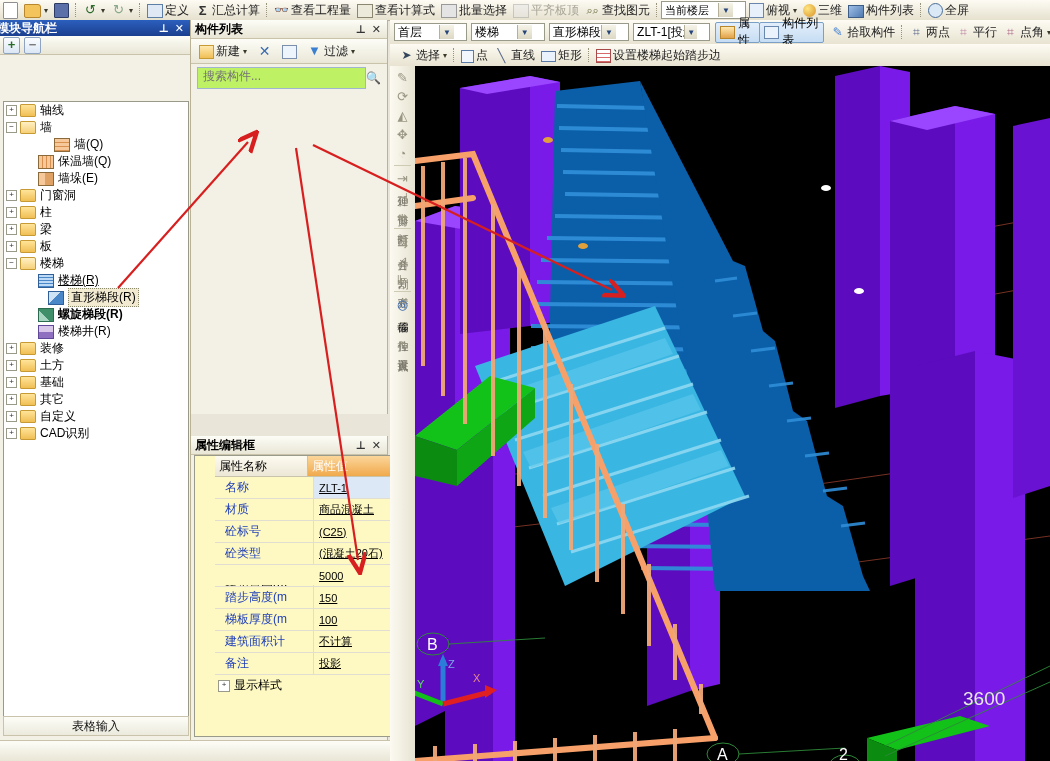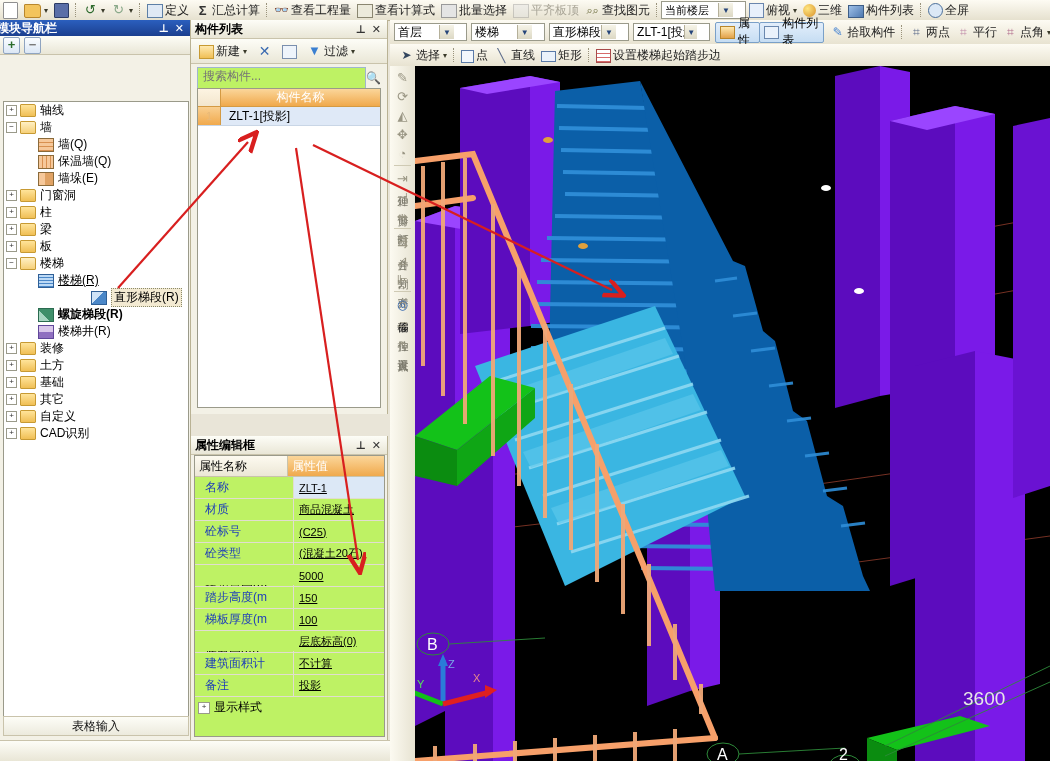--- a/index.html
+++ b/index.html
@@ -172,21 +172,21 @@
   }
   .cg-row .c1{flex:1;display:flex;align-items:center;padding-left:8px;font-size:12px;color:#000;}
 
   
   .prop-panel{
     position:absolute;left:191px;top:436px;width:196px;height:324px;
     background:#f3f1e6;border-right:1px solid #b9b294;
   }
   .prop-grid{
     position:absolute;left:3px;top:19px;width:189px;height:280px;
-    border:1px solid #9a9a8a;background:#bef264;overflow:hidden;
+    border:1px solid #9a9a8a;background:#fef9c3;overflow:hidden;padding-left:20px;
   }
   .pg-head{display:flex;height:20px;border-bottom:1px solid #c9c3ab;}
   .pg-head .h0{
     width:88px;background:linear-gradient(#fdfaf0,#ece7d6);border-right:1px solid #c9c3ab;
     display:flex;align-items:center;padding-left:4px;font-size:12px;color:#000;
   }
   .pg-head .h1{
     flex:1;background:linear-gradient(#fbd69a,#f0a94c);
     display:flex;align-items:center;padding-left:4px;font-size:12px;color:#fff;
   }
@@ -334,21 +334,21 @@
         <div class="tnode" style="padding-left: 2px;">
           <span class="exp">+</span>
           <span class="fold"></span>
           <span class="tlabel">轴线</span>
         </div>
         <div class="tnode" style="padding-left: 2px;">
           <span class="exp">−</span>
           <span class="fold open"></span>
           <span class="tlabel">墙</span>
         </div>
-        <div class="tnode" style="padding-left: 22px;">
+        <div class="tnode" style="padding-left: 38px;">
           <span class="exp blank"></span>
           <span class="leafic li-wall"></span>
           <span class="tlabel">墙(Q)</span>
         </div>
         <div class="tnode" style="padding-left: 22px;">
           <span class="exp blank"></span>
           <span class="leafic li-ins"></span>
           <span class="tlabel">保温墙(Q)</span>
         </div>
         <div class="tnode" style="padding-left: 22px;">
@@ -379,21 +379,21 @@
         <div class="tnode" style="padding-left: 2px;">
           <span class="exp">−</span>
           <span class="fold open"></span>
           <span class="tlabel">楼梯</span>
         </div>
         <div class="tnode" style="padding-left: 22px; text-decoration: underline;">
           <span class="exp blank"></span>
           <span class="leafic li-stair"></span>
           <span class="tlabel">楼梯(R)</span>
         </div>
-        <div class="tnode selected" style="padding-left: 32px; margin-left: 43px;">
+        <div class="tnode selected" style="padding-left: 32px;">
           <span class="exp blank"></span>
           <span class="leafic li-straight"></span>
           <span class="tlabel">直形梯段(R)</span>
         </div>
         <div class="tnode" style="padding-left: 22px; font-weight: bold;">
           <span class="exp blank"></span>
           <span class="leafic li-spiral"></span>
           <span class="tlabel">螺旋梯段(R)</span>
         </div>
         <div class="tnode" style="padding-left: 22px;">
@@ -466,30 +466,20 @@
       </div>
     </div>
 
     <div class="search-row">
       <div class="search-box">
         <input type="text" value="" placeholder="搜索构件..." style="">
       </div>
       <span class="mag">🔍</span>
     </div>
 
-    <div class="comp-grid">
-      <div class="cg-head">
-        <div class="c0"></div>
-        <div class="c1">构件名称</div>
-      </div>
-      <div class="cg-row">
-        <div class="c0">1</div>
-        <div class="c1">ZLT-1[投影]</div>
-      </div>
-    </div>
   </div>
 
   <div class="prop-panel">
     <div class="panel-title" style="background:linear-gradient(#fdfdf7,#e9e6d6);color:#000;border-bottom:1px solid #c9c3ab;height:18px;">
       <span style="font-weight:bold;">属性编辑框</span>
       <span class="pt-spacer">
         <span class="pt-btn" style="color:#333;">⊥</span>
         <span class="pt-btn" style="color:#333;">✕</span>
       </span>
     </div>
@@ -522,24 +512,20 @@
           </div>
           <div class="pg-row">
             <div class="k blue">踏步高度(m</div>
             <div class="v">150</div>
           </div>
           <div class="pg-row">
             <div class="k blue">梯板厚度(m</div>
             <div class="v">100</div>
           </div>
           <div class="pg-row">
-            <div class="k dark">底标高(m)</div>
-            <div class="v">层底标高(0)</div>
-          </div>
-          <div class="pg-row">
             <div class="k blue">建筑面积计</div>
             <div class="v">不计算</div>
           </div>
           <div class="pg-row">
             <div class="k blue">备注</div>
             <div class="v">投影</div>
           </div>
         </div>
       <div class="pg-foot">
         <span class="exp2">+</span>

